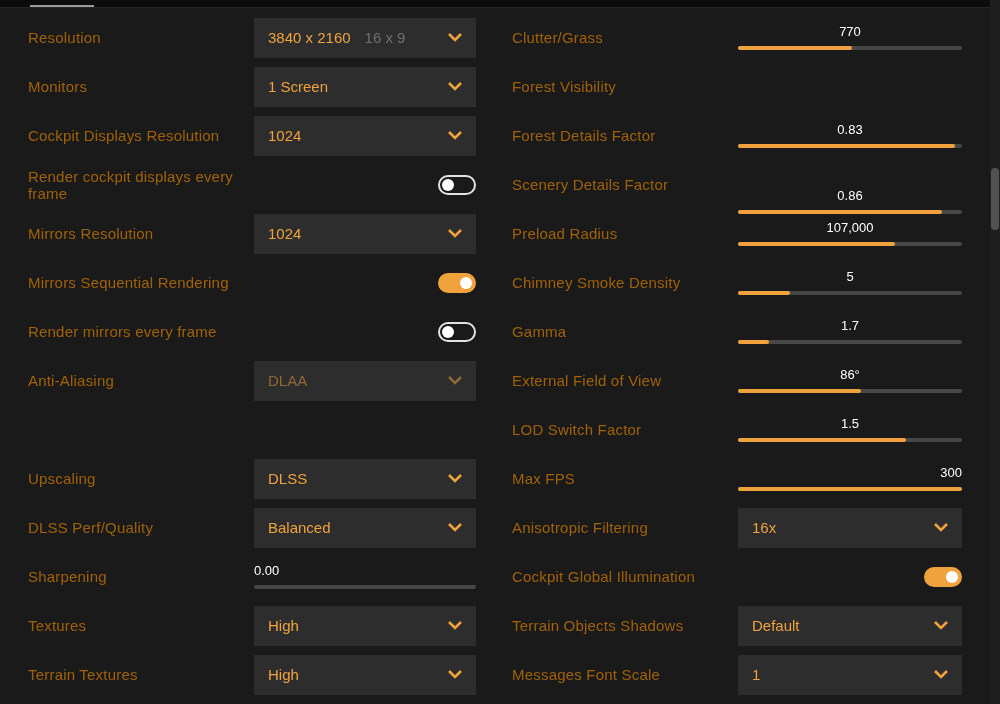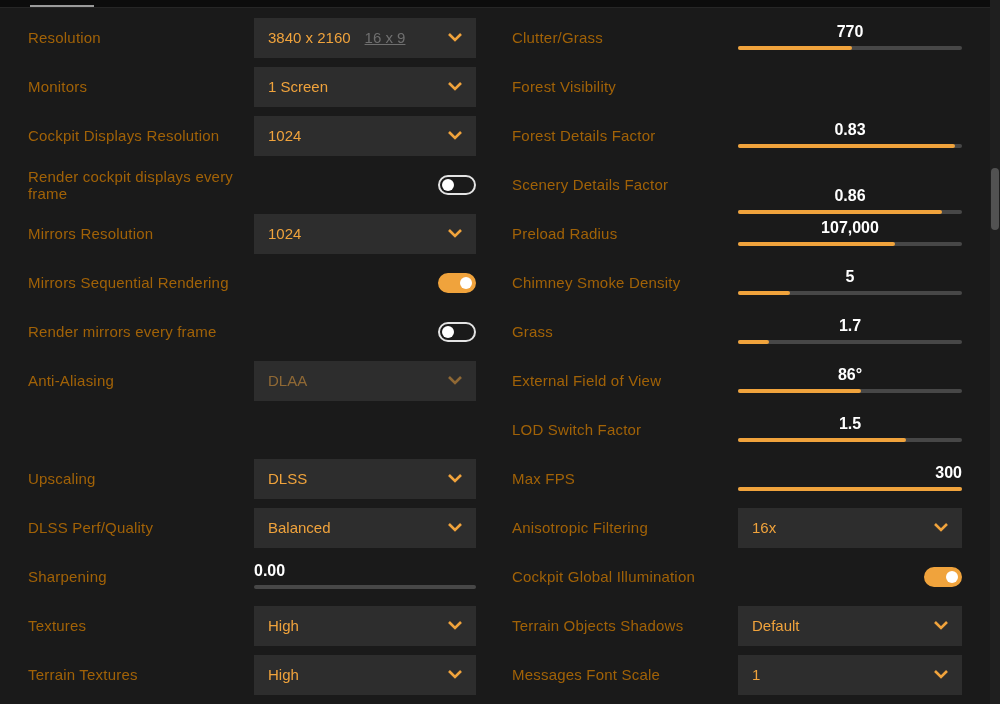--- a/index.html
+++ b/index.html
@@ -13,36 +13,36 @@
   .col-right { width:450px; margin-left:36px; }
   .row { display:flex; align-items:center; height:49px; }
   .row .label { flex:0 0 226px; color:#a16207; font-size:15px; letter-spacing:.2px; padding-right:10px; }
   .row .control { flex:1; display:flex; align-items:flex-end; min-width:0; }
   .control.right-align { justify-content:flex-end; }
 
   
   .dropdown { width:100%; height:40px; background:#2d2d2d; display:flex; align-items:center;
               padding:0 14px; cursor:pointer; }
   .dd-value { color:#f0a33c; font-size:15px; white-space:nowrap; }
-  .dd-suffix { color:#6f6f6f; font-size:15px; margin-left:14px; white-space:nowrap;text-decoration:underline; }
+  .dd-suffix { color:#6f6f6f; font-size:15px; margin-left:14px; white-space:nowrap; }
   .chevron { margin-left:auto; display:flex; align-items:center; }
   .dropdown.disabled .dd-value, .dropdown.disabled .chevron { opacity:.5; }
 
   
   .toggle { width:38px; height:20px; border-radius:11px; position:relative; cursor:pointer; flex:0 0 auto; }
   .toggle.off { border:2px solid #e3e3e3; background:transparent; }
   .toggle.off .knob { position:absolute; left:2px; top:2px; width:12px; height:12px;
                       border-radius:50%; background:#ffffff; }
   .toggle.on { border:2px solid #f0a33c; background:#f0a33c; }
   .toggle.on .knob { position:absolute; right:2px; top:2px; width:12px; height:12px;
                      border-radius:50%; background:#ffffff; }
 
   
   .slider { width:100%; display:flex; flex-direction:column; cursor:pointer; }
-  .slider-value { width:100%; color:#ffffff; font-size:16px; margin-bottom:7px; line-height:14px;font-weight:bold; }
+  .slider-value { width:100%; color:#ffffff; font-size:13px; margin-bottom:7px; line-height:14px; }
   .slider-track { width:100%; height:4px; background:#474747; border-radius:2px; position:relative; }
   .slider-fill { height:4px; background:#f0a33c; border-radius:2px; width:0; }
 
   
   .scrollbar { position:absolute; right:0; top:0; width:10px; height:704px; background:#1f1f1f; }
   .scroll-thumb { position:absolute; left:1px; width:8px; top:168px; height:62px; background:#525252; border-radius:4px; }
 </style>
 </head>
 <body>
 
@@ -284,21 +284,21 @@
         <div class="slider">
           <div class="slider-value" style="text-align: center;">5</div>
           <div class="slider-track">
               <div class="slider-fill" style="width: 23%;"></div>
             </div>
         </div>
       </div>
     </div>
 
     <div class="row">
-      <div class="label">Grass</div>
+      <div class="label">Gamma</div>
       <div class="control">
         <div class="slider">
           <div class="slider-value" style="text-align: center;">1.7</div>
           <div class="slider-track">
               <div class="slider-fill" style="width: 14%;"></div>
             </div>
         </div>
       </div>
     </div>
 

